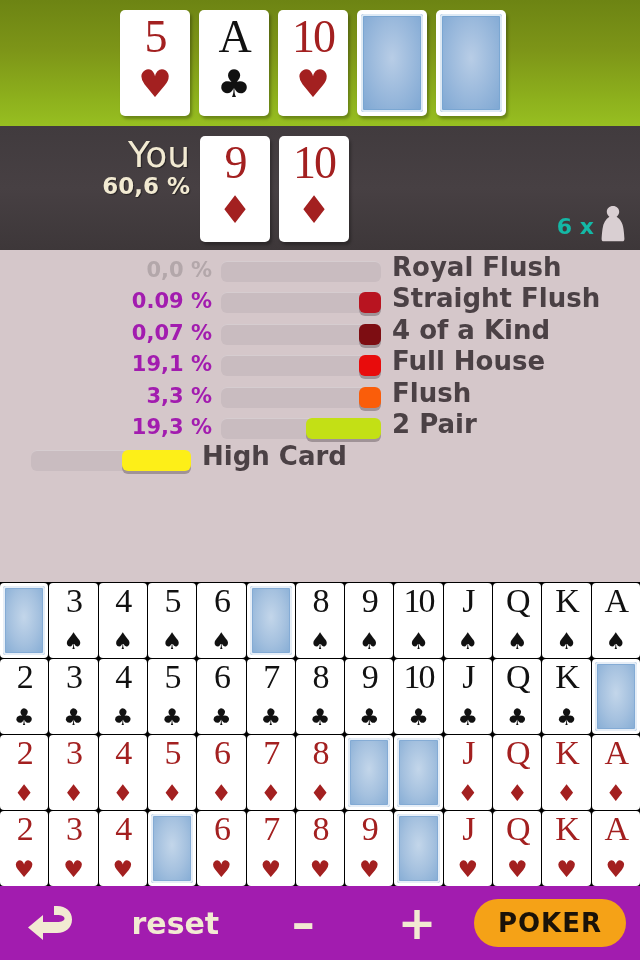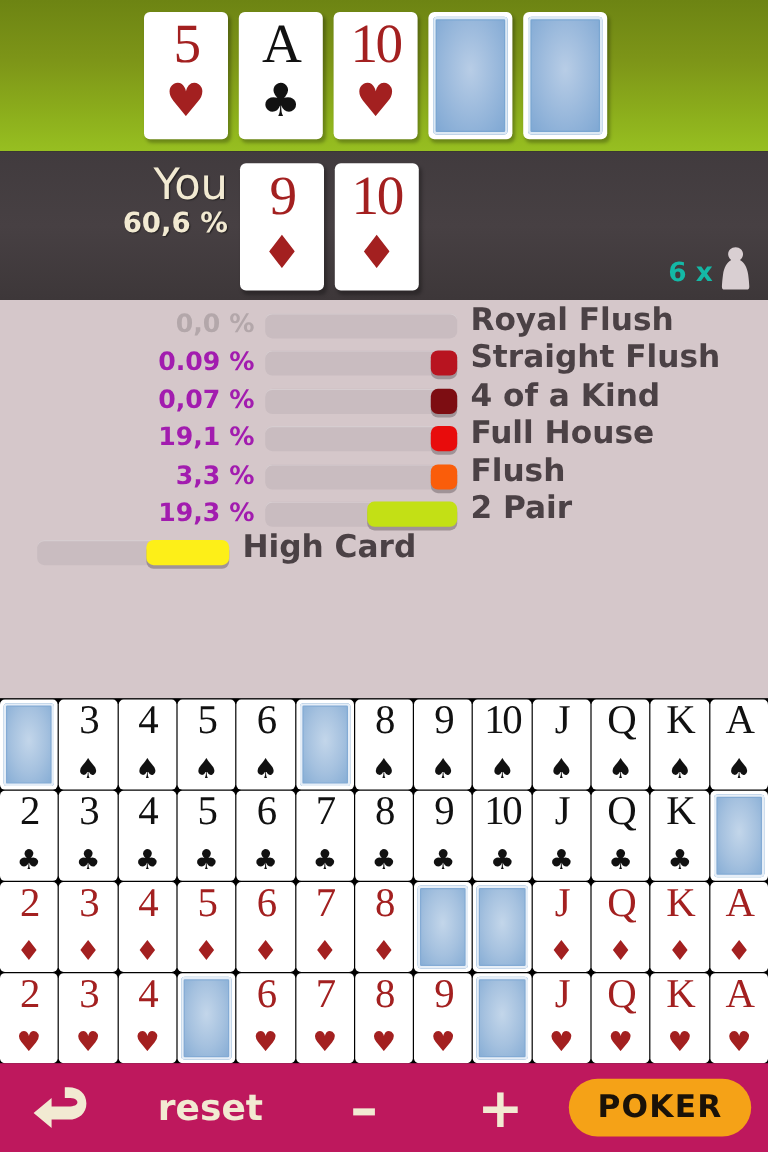--- a/index.html
+++ b/index.html
@@ -126,21 +126,21 @@
   .gc.gback{background:#fff;padding:3px;box-sizing:border-box;}
   .gc.gback i{
     display:block;width:100%;height:100%;border-radius:3px;
     background:radial-gradient(ellipse at 50% 45%,#c3d6ea 0%,#a5c1df 50%,#80a9d3 100%);
     box-shadow:inset 0 0 0 2px rgba(255,255,255,.8),inset 0 0 0 3px rgba(130,170,212,.9);
     box-sizing:border-box;
   }
 
   
   .bottom{
-    position:absolute;left:0;top:886px;width:640px;height:74px;background:#be185d;
+    position:absolute;left:0;top:886px;width:640px;height:74px;background:#a21caf;
     display:flex;align-items:center;
   }
   .bicon{
     width:110px;display:flex;align-items:center;justify-content:center;
     color:#f2ead2;
   }
   .breset{
     width:150px;text-align:center;color:#f2ead2;
     font-family:"DejaVu Sans",sans-serif;font-weight:bold;font-size:30px;
   }

